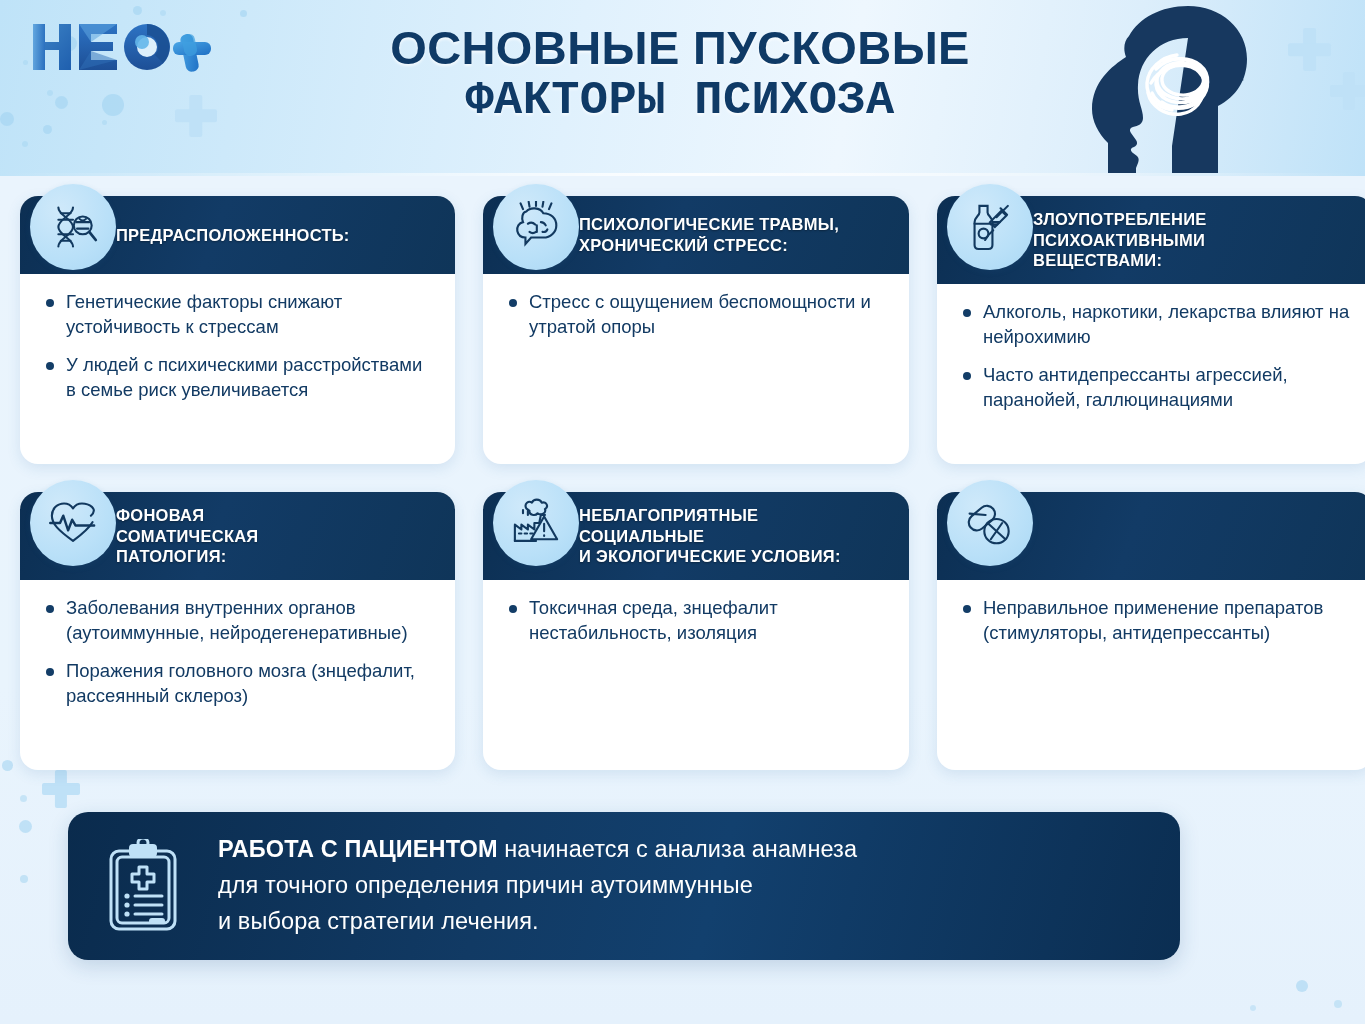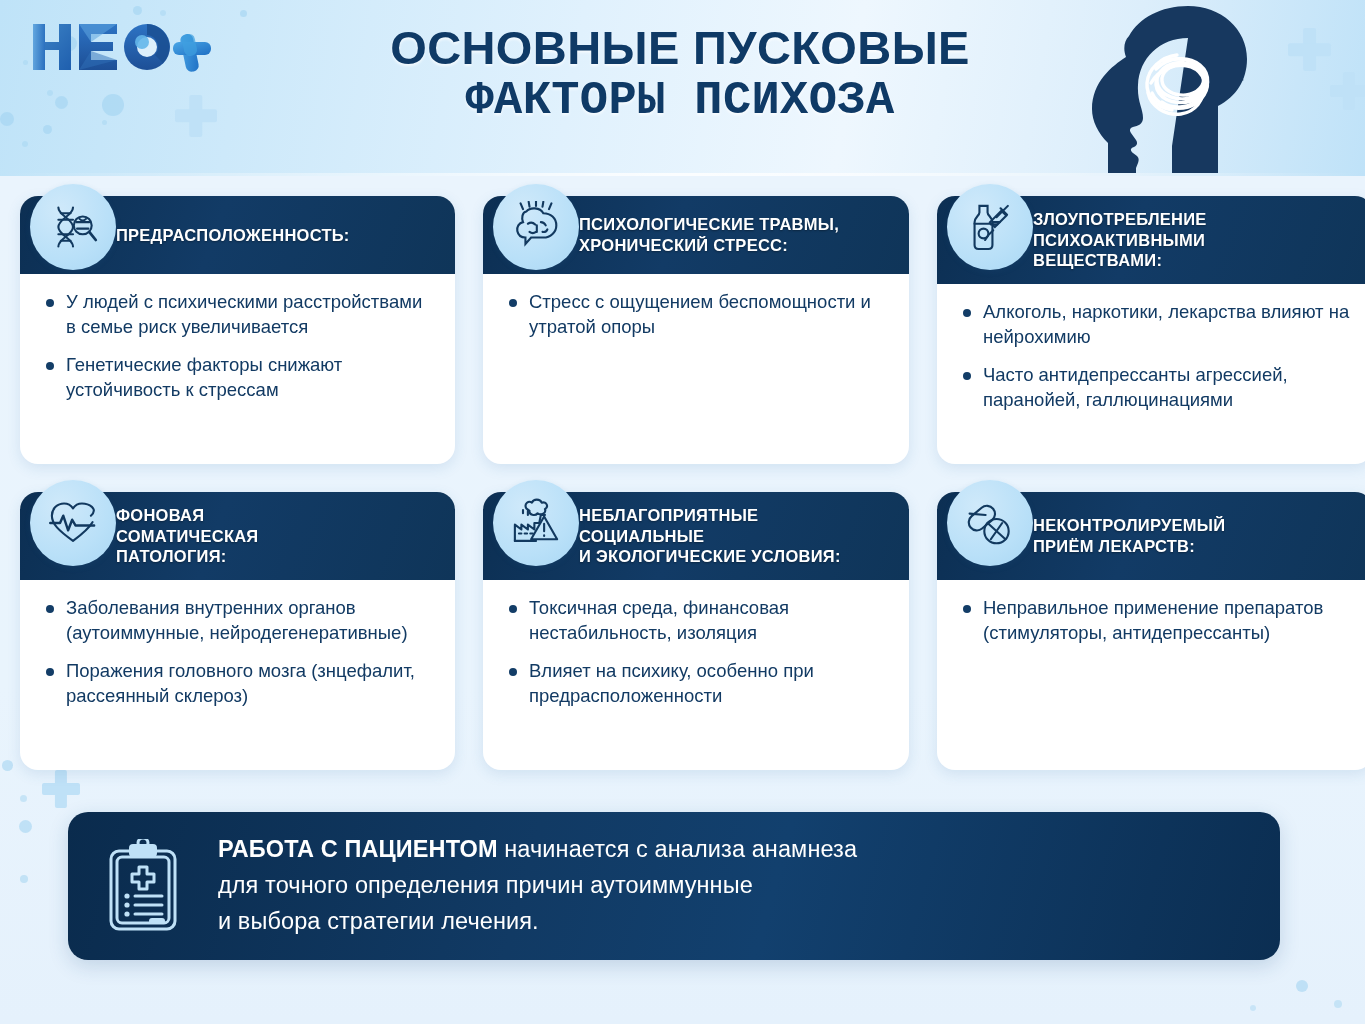--- a/index.html
+++ b/index.html
@@ -118,21 +118,21 @@
     font-weight:500;
   }
   .bullets li:last-child{margin-bottom:0;}
   .bullets li:before{
     content:"";position:absolute;left:6px;top:9px;
     width:8px;height:8px;border-radius:50%;background:#133d67;
   }
 
   
   .banner{
-    position:absolute;left:68px;top:812px;width:1212px;height:148px;
+    position:absolute;left:68px;top:812px;width:1112px;height:148px;
     background:linear-gradient(105deg,#0a2b4d 0%,#113a64 38%,#12406e 58%,#0b2e52 100%);
     border-radius:20px;
     box-shadow:0 6px 20px rgba(30,80,130,.18);
     display:flex;align-items:center;
   }
   .banner-icon{
     width:150px;flex:0 0 150px;
     display:flex;align-items:center;justify-content:center;
   }
   .banner-icon svg{width:74px;height:94px;display:block;}
@@ -262,22 +262,22 @@
             <path d="M17 15 h12 M14 23 h18 M14 41 h18 M17 49 h12"></path>
             <circle cx="44" cy="30" r="11"></circle>
             <path d="M36 26 h16 M37 34 h14 M40 22 q4 4 8 0"></path>
             <path d="M52 38 l8 10" stroke-width="3.4"></path>
           </svg>
         </div>
         <div class="card-title">ПРЕДРАСПОЛОЖЕННОСТЬ:</div>
       </div>
       <div class="card-body">
         <ul class="bullets">
+          <li>Генетические факторы снижают устойчивость к стрессам</li>
           <li>У людей с психическими расстройствами в семье риск увеличивается</li>
-          <li>Генетические факторы снижают устойчивость к стрессам</li>
         </ul>
       </div>
     </div>
 
     <div class="card">
       <div class="card-head">
         <div class="icon-badge">
           <svg viewBox="0 0 64 64" fill="none" stroke="#12395f" stroke-width="2.6" stroke-linecap="round">
             <path d="M16 10 l-3 -7 M24 7 l-1 -6 M32 6 l0 -6 M40 7 l1 -6 M48 10 l3 -7"></path>
             <path d="M16 26 c-5 1 -8 6 -7 11 c1 5 5 8 10 8 l0 8 l7 -8 l15 0 c9 0 16 -7 16 -15 c0 -9 -7 -15 -16 -15 c-4 -7 -16 -8 -21 -2 c-5 1 -6 8 -4 13 Z"></path>
@@ -349,38 +349,35 @@
             <path d="M42 24 L58 52 H26 Z"></path>
             <path d="M42 33 v9 M42 47 v1"></path>
           </svg>
         </div>
         <div class="card-title">НЕБЛАГОПРИЯТНЫЕ
 СОЦИАЛЬНЫЕ
 И ЭКОЛОГИЧЕСКИЕ УСЛОВИЯ:</div>
       </div>
       <div class="card-body">
         <ul class="bullets">
-          <li>Токсичная среда, финансовая нестабильность, изоляция</li>
-          <li>Влияет на психику, особенно при предрасположенности</li>
+          <li>Токсичная среда, знцефалит нестабильность, изоляция</li>
         </ul>
       </div>
     </div>
 
     <div class="card tall">
       <div class="card-head">
         <div class="icon-badge">
           <svg viewBox="0 0 64 64" fill="none" stroke="#12395f" stroke-width="2.6" stroke-linecap="round">
             <rect x="4" y="16" width="36" height="20" rx="10" transform="rotate(-40 22 26)"></rect>
             <path d="M14 12 l14 14" transform="rotate(-40 22 26)"></path>
             <circle cx="40" cy="42" r="15"></circle>
             <path d="M29 32 l22 20 M33 52 l14 -20"></path>
           </svg>
         </div>
-        <div class="card-title">НЕКОНТРОЛИРУЕМЫЙ
-ПРИЁМ ЛЕКАРСТВ:</div>
       </div>
       <div class="card-body">
         <ul class="bullets">
           <li>Неправильное применение препаратов (стимуляторы, антидепрессанты)</li>
         </ul>
       </div>
     </div>
 
   </div>
 

